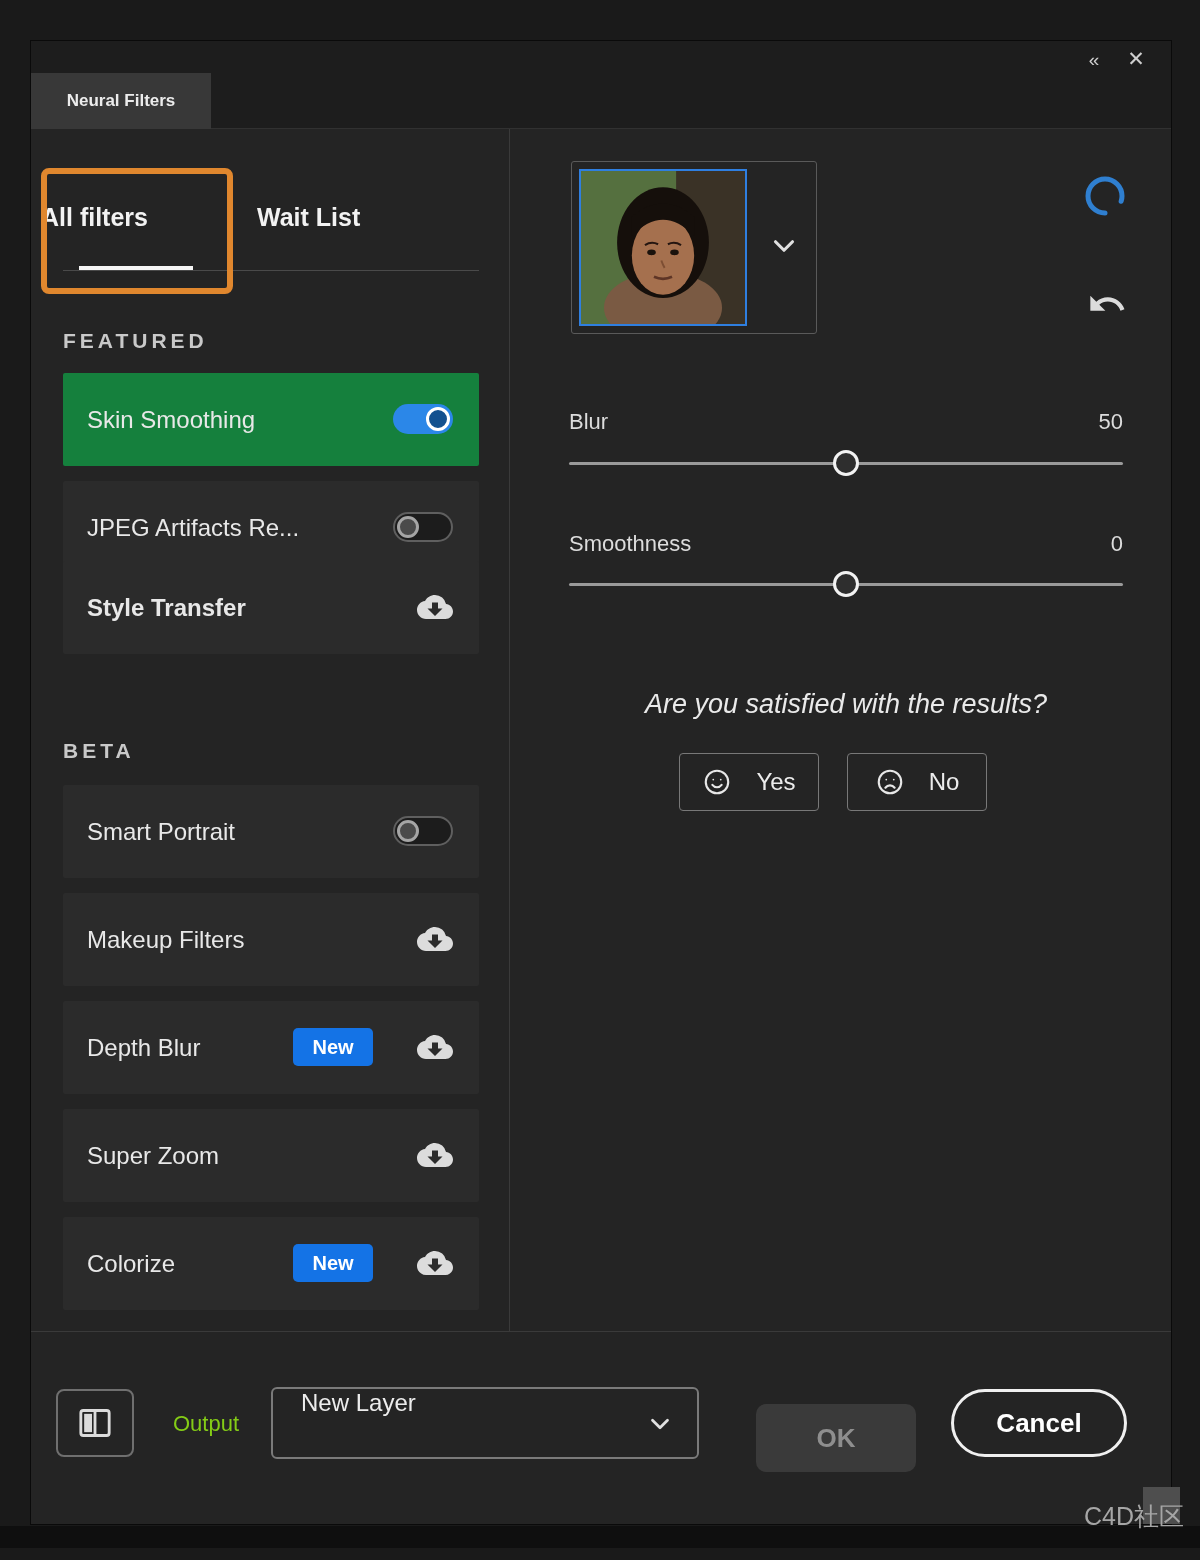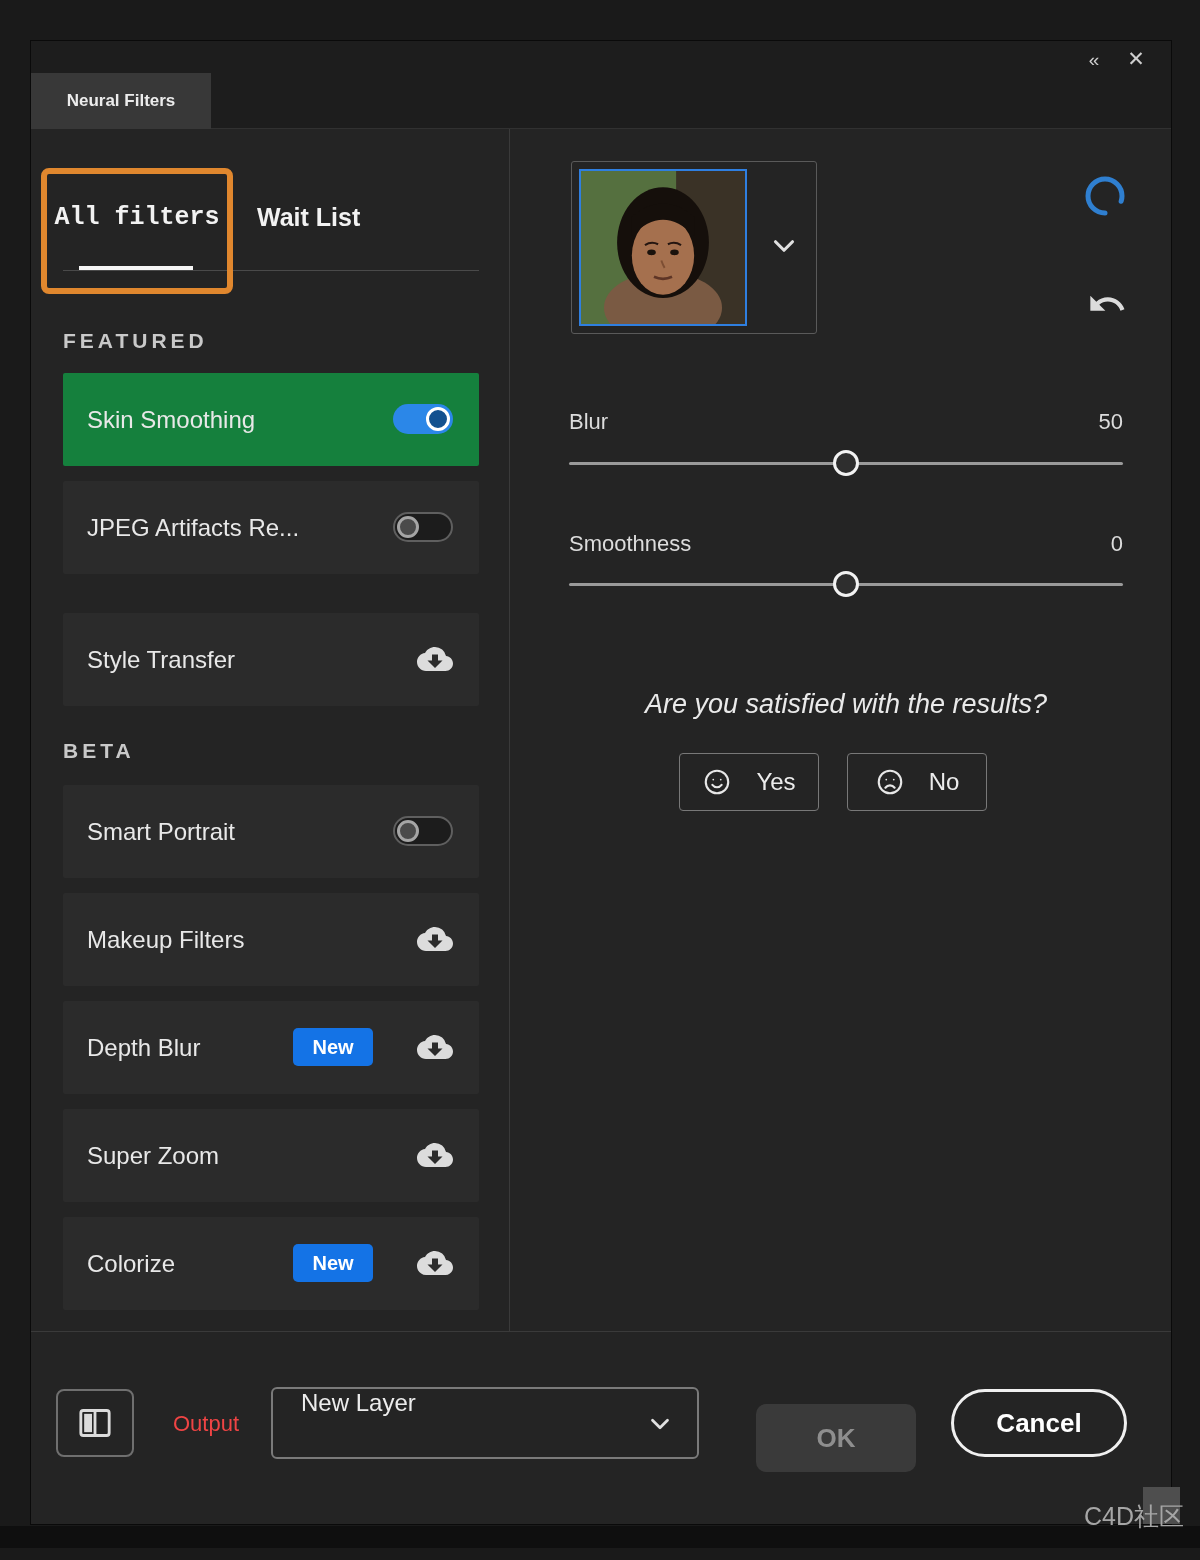--- a/index.html
+++ b/index.html
@@ -65,21 +65,21 @@
 
   .question{ left:538px; top:648px; width:554px; text-align:center;
              font-style:italic; font-size:27px; color:#eaeaea; }
   .feedback-btn{ width:140px; height:58px; border:1px solid #787878; border-radius:4px;
                  display:flex; align-items:center; justify-content:center; gap:24px;
                  font-size:24px; color:#ececec; background:transparent; }
 
   
   .split-btn{ left:25px; top:1348px; width:78px; height:68px; border:2px solid #6f6f6f; border-radius:8px;
               display:flex; align-items:center; justify-content:center; }
-  .output-label{ left:142px; top:1370px; font-size:22px; color:#ef4444; }
+  .output-label{ left:142px; top:1370px; font-size:22px; color:#84cc16; }
   .dropdown{ left:240px; top:1346px; width:428px; height:72px; border:2px solid #7a7a7a; border-radius:6px;
              display:flex; align-items:flex-start; }
   .dropdown .dd-text{ margin-left:28px; font-size:24px; color:#ececec; }
   .dropdown .dd-chevron{ position:absolute; right:22px; top:20px; width:30px; height:30px; }
   .ok-btn{ left:725px; top:1348px; width:160px; height:68px; background:#3a3a3a; border-radius:10px;
            display:flex; align-items:center; justify-content:center;
            font-size:26px; font-weight:700; color:#8e8e8e;margin-top:15px; }
   .cancel-btn{ left:920px; top:1348px; width:176px; height:68px; border:3px solid #f0f0f0; border-radius:40px;
                display:flex; align-items:center; justify-content:center;
                font-size:26px; font-weight:700; color:#ffffff; background:transparent; }
@@ -96,41 +96,41 @@
   <div class="window">
 
     <div class="abs top-strip">
       <div class="abs win-icon" style="left:1048px; top:4px;">«</div>
       <div class="abs win-icon" style="left:1090px; top:3px; font-size:21px;">✕</div>
       <div class="abs doc-tab">Neural Filters</div>
     </div>
 
     <div class="abs v-divider"></div>
 
-    <div class="abs filter-tab" style="left:10px; top:162px; width:192px; text-align:center; font-weight:600;font-family:Liberation Mono, monospace;">All filters</div>
+    <div class="abs filter-tab" style="left:10px; top:162px; width:192px; font-weight:600;">All filters</div>
     <div class="abs filter-tab" style="left:226px; top:162px; font-weight:700;">Wait List</div>
     <div class="abs tab-track"></div>
     <div class="abs tab-underline"></div>
     <div class="abs annotation"></div>
 
     <div class="abs section-heading" style="left:32px; top:288px;">FEATURED</div>
 
     <div class="abs card selected" style="top:332px;">
       <div class="card-label">Skin Smoothing</div>
       <div class="toggle on">
           <div class="knob"></div>
         </div>
     </div>
     <div class="abs card" style="top:440px;">
       <div class="card-label">JPEG Artifacts Re...</div>
       <div class="toggle off">
           <div class="knob"></div>
         </div>
     </div>
-    <div class="abs card" style="top:572px;">
+    <div class="abs card" style="top:520px;font-weight:bold;">
       <div class="card-label">Style Transfer</div>
       <div class="cloud-btn">
         <svg viewBox="0 0 24 24" width="36" height="36">
             <path fill-rule="evenodd" fill="#dcdcdc" d="M19.35 10.04A7.49 7.49 0 0 0 12 4C9.11 4 6.6 5.64 5.35 8.04 2.34 8.36 0 10.91 0 14c0 3.31 2.69 6 6 6h13c2.76 0 5-2.24 5-5 0-2.64-2.05-4.78-4.65-4.96zM17 13l-5 5-5-5h3V9h4v4h3z"></path>
           </svg>
       </div>
     </div>
 
     <div class="abs section-heading" style="left:32px; top:698px;">BETA</div>
 

